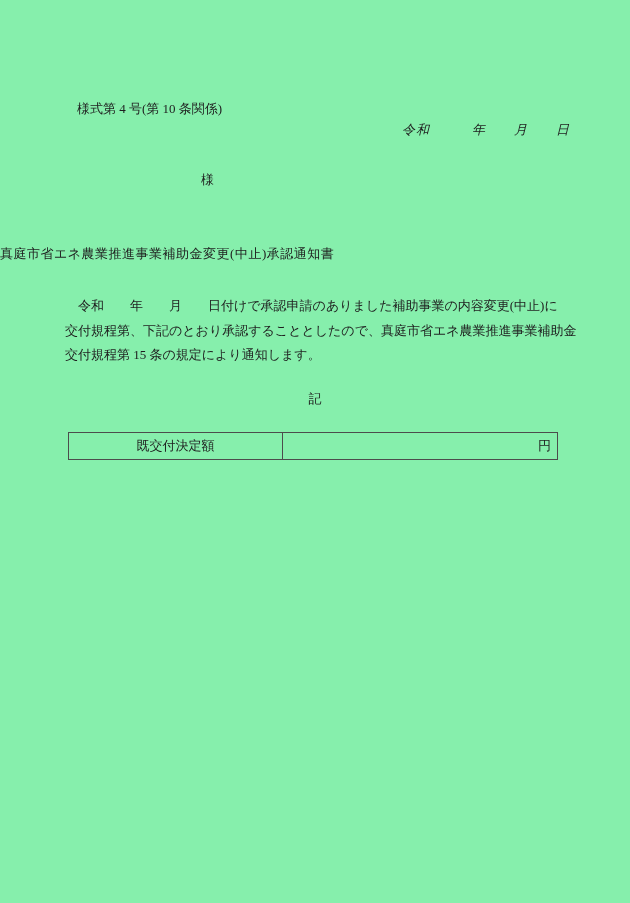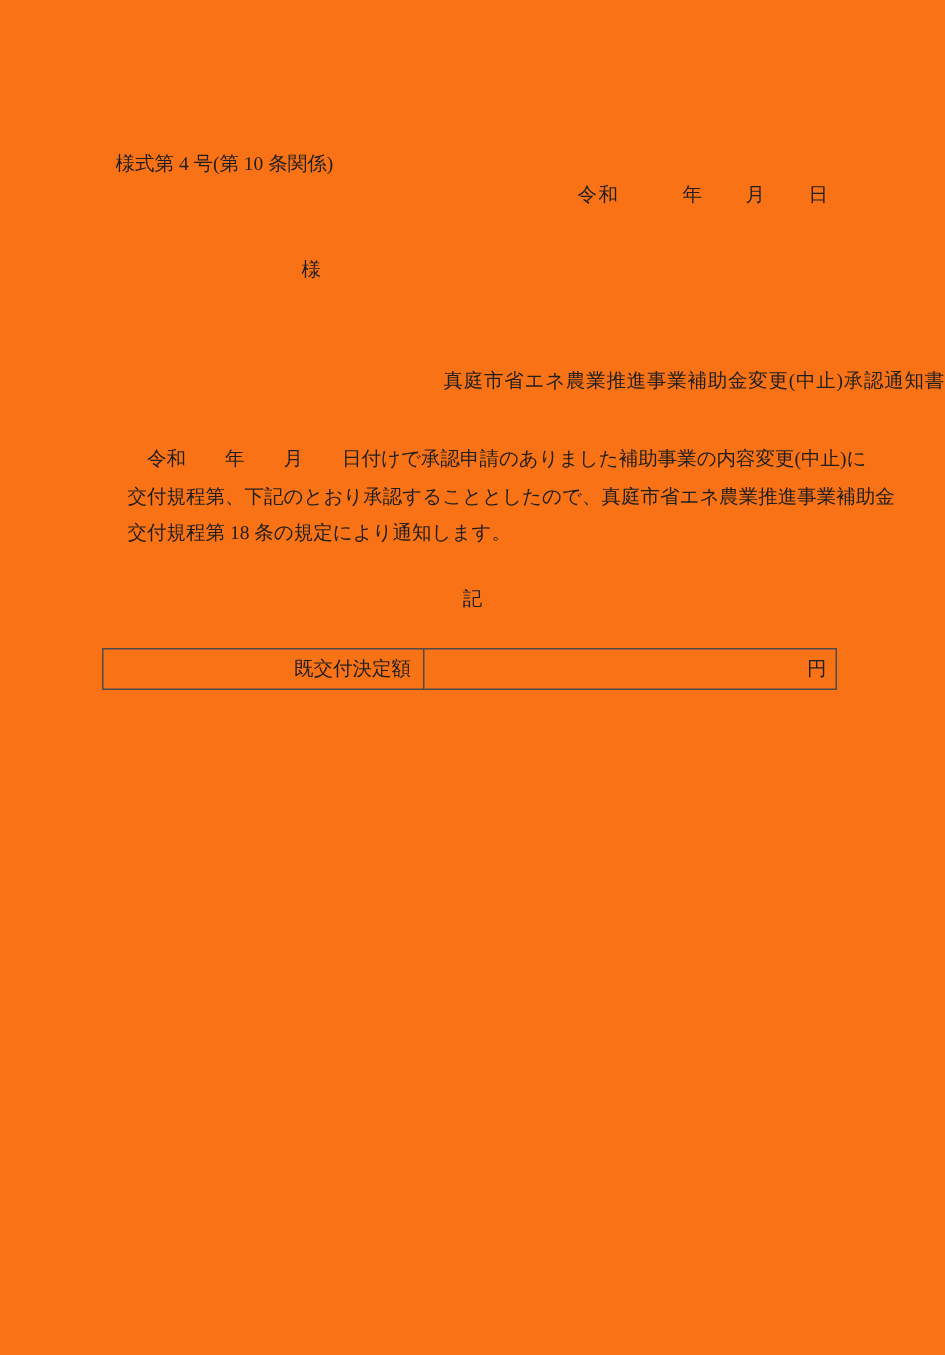--- a/index.html
+++ b/index.html
@@ -1,71 +1,71 @@
 <!DOCTYPE html>
 <html><head>
 <meta charset="utf-8">
 <style>
   html, body { margin: 0; padding: 0; }
   .page {
     position: relative;
     width: 630px;
     height: 903px;
-    background: #f97316;
+    background: #86efac;
     color: #1e1e1e;
     font-family: "Liberation Serif", "DejaVu Serif", serif;
     font-size: 13px;
     overflow: hidden;
   }
   .line { position: absolute; white-space: pre; }
   .form-number { left: 77px; top: 100px; }
-  .date-line { left: 385px; top: 121px; letter-spacing: 1px; }
+  .date-line { left: 402px; top: 121px; letter-spacing: 1px; font-style: italic; }
   .addressee { left: 201px; top: 171px; }
   .doc-title {
     left: 0; top: 245px; width: 630px;
-    text-align: right; letter-spacing: 0.5px;
+    text-align: left; letter-spacing: 0.5px;
   }
   .body-paragraph {
-    position: absolute; left: 85px; top: 294px; width: 500px;
+    position: absolute; left: 65px; top: 294px; width: 500px;
     line-height: 24.5px;
   }
   .body-line { white-space: pre; }
   .record-marker { left: 0; top: 390px; width: 630px; text-align: center; }
   .amounts-table {
     position: absolute; left: 68px; top: 432px; width: 490px;
     border-collapse: collapse;
     table-layout: fixed;
   }
   .amounts-table td {
     border: 1px solid #4c4c4c;
     height: 26px;
     font-size: 13px;
     color: #1e1e1e;
     vertical-align: middle;
   }
-  .amounts-table td.label-cell { width: 197px; padding: 0 8px; text-align: right; }
+  .amounts-table td.label-cell { width: 197px; padding: 0 8px; text-align: center; }
   .amounts-table td.value-cell { padding: 0 6px; text-align: right; }
 </style>
 </head>
 <body>
 
 <div class="page">
 
   <div class="line form-number">様式第 4 号(第 10 条関係)</div>
 
   <div class="line date-line">令和　　　年　　月　　日</div>
 
   <div class="line addressee">様</div>
 
   <div class="line doc-title">真庭市省エネ農業推進事業補助金変更(中止)承認通知書</div>
 
   <div class="body-paragraph">
     <div class="body-line">　令和　　年　　月　　日付けで承認申請のありました補助事業の内容変更(中止)に</div>
     <div class="body-line">交付規程第、下記のとおり承認することとしたので、真庭市省エネ農業推進事業補助金</div>
-    <div class="body-line">交付規程第 18 条の規定により通知します。</div>
+    <div class="body-line">交付規程第 15 条の規定により通知します。</div>
   </div>
 
   <div class="line record-marker">記</div>
 
   <table class="amounts-table">
     <tbody>
       <tr>
         <td class="label-cell">既交付決定額</td>
         <td class="value-cell">円</td>
       </tr>

